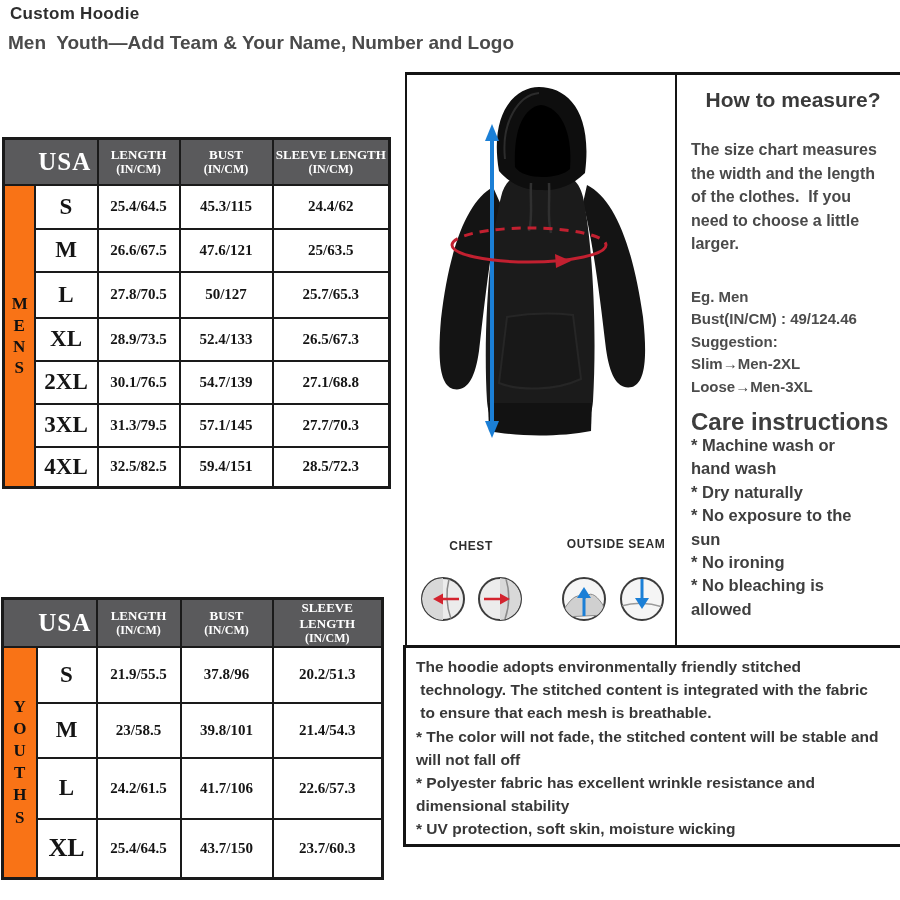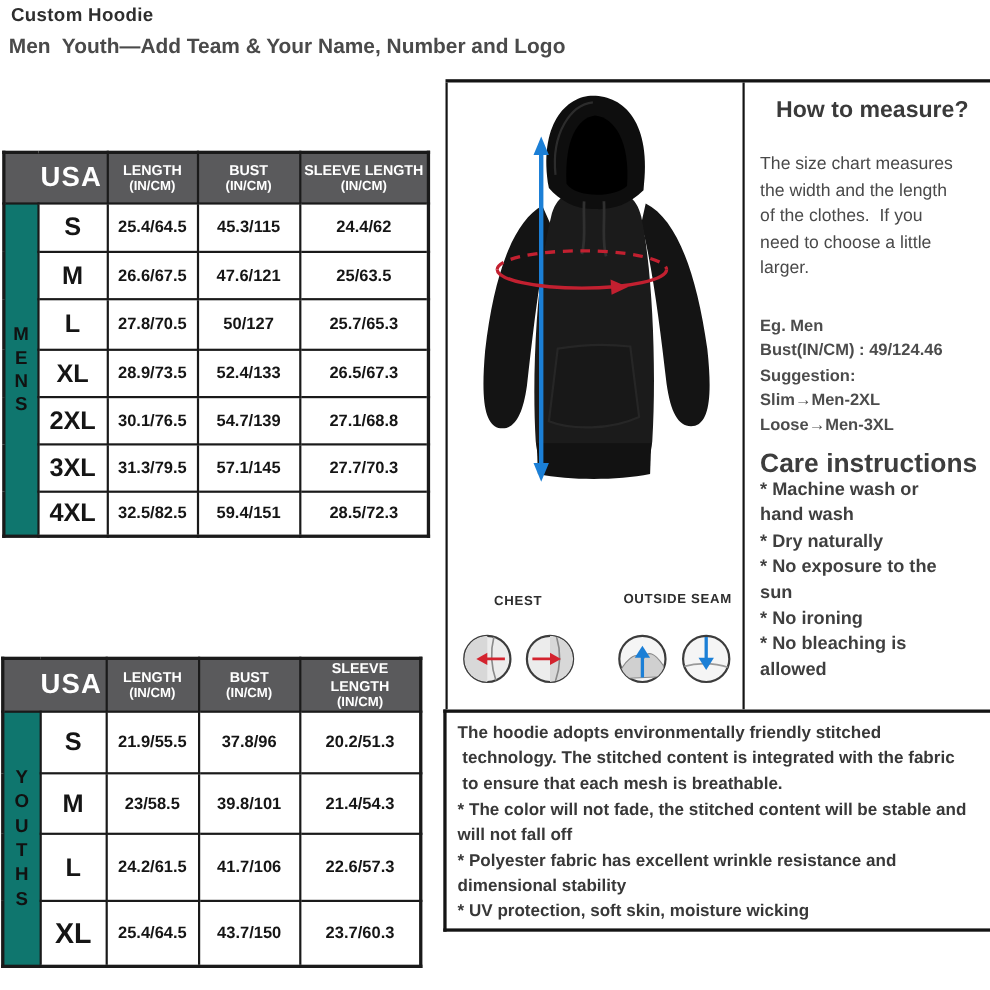--- a/index.html
+++ b/index.html
@@ -8,50 +8,50 @@
     background:#ffffff;color:#3c3c3c;
     font-family:"Liberation Sans", sans-serif;
   }
   .abs{position:absolute;}
 
   
   .title1{left:10px;top:4px;font-size:17px;font-weight:bold;color:#2e2e2e;letter-spacing:.3px;}
   .title2{left:8px;top:32px;font-size:19px;font-weight:bold;color:#4a4a4a;white-space:pre-wrap;}
 
   
-  table.size{border-collapse:collapse;table-layout:fixed;border:3px solid #1a1a1a;background:#fff;}
+  table.size{border-collapse:collapse;table-layout:fixed;border:3px solid #1a1a1a;background:#fff;font-family:Liberation Serif, serif;}
   table.size td,table.size th{border:2px solid #1a1a1a;text-align:center;vertical-align:middle;padding:0;}
   table.size th{background:#5a5a5c;color:#ffffff;font-weight:bold;}
   th.usa{font-size:25px;letter-spacing:1px;}
   .hline1{font-size:13px;line-height:1.2;}
   .hline2{font-size:12px;line-height:1.2;text-align:center;}
   td.sizecell{font-size:23px;font-weight:bold;color:#151515;}
   td.valcell{font-size:15px;font-weight:bold;color:#151515;}
-  td.sidecell{background:#0f766e;}
+  td.sidecell{background:#f97316;}
   .vlabel{width:15px;margin:0 auto;font-size:17px;font-weight:bold;color:#111;
           word-break:break-all;line-height:1.25;text-align:center;}
 
   
   .right-rule{left:405px;top:72px;width:495px;height:0;border-top:3px solid #141414;}
   .hoodie-panel{left:405px;top:75px;width:272px;height:570px;
     border-left:2px solid #141414;border-right:2px solid #141414;box-sizing:border-box;}
   .desc-box{left:403px;top:645px;width:497px;height:202px;box-sizing:border-box;
     border:3px solid #141414;border-right:none;background:#fff;}
 
   
   .mlabel{position:absolute;font-size:12px;font-weight:bold;color:#2e2e2e;letter-spacing:.6px;text-align:center;}
   .chest-label{left:24px;top:464px;width:80px;}
   .seam-label{left:146px;top:462px;width:126px;}
 
   
   .howto-col{left:689px;top:80px;width:208px;}
   .howto-head{position:absolute;left:0;top:8px;width:100%;text-align:center;
     font-size:21px;font-weight:bold;color:#3a3a3a;}
   .howto-body{position:absolute;left:2px;top:58px;width:100%;}
-  .howto-body div{font-size:16px;font-weight:normal;color:#494949;line-height:23.5px;white-space:pre-wrap;}
+  .howto-body div{font-size:16px;font-weight:bold;color:#494949;line-height:23.5px;white-space:pre-wrap;}
   .example{position:absolute;left:2px;top:206px;width:100%;}
   .example div{font-size:15px;font-weight:bold;color:#4c4c4c;line-height:22.4px;}
   .care-head{position:absolute;left:2px;top:328px;font-size:24px;font-weight:bold;color:#3d3d3d;}
   .care-lines{position:absolute;left:2px;top:354px;width:100%;}
   .care-lines div{font-size:16.5px;font-weight:bold;color:#3f3f3f;line-height:23.4px;}
 
   
   .desc-text{padding:7px 4px 0 10px;}
   .desc-text div{font-size:15.5px;font-weight:bold;color:#383838;line-height:23.2px;white-space:pre-wrap;}
 </style>

